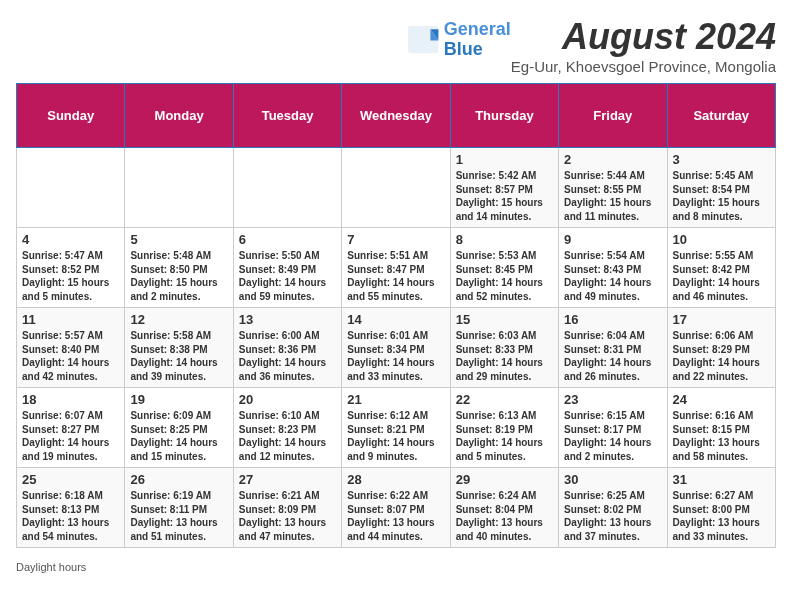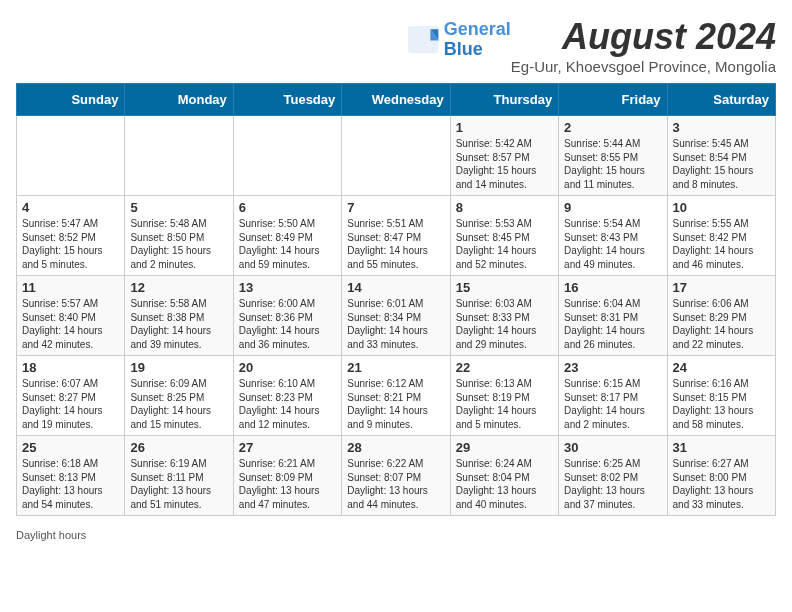--- a/index.html
+++ b/index.html
@@ -48,24 +48,24 @@
     .subtitle {
       font-size: 15px;
       color: #555;
     }
     table {
       width: 100%;
       border-collapse: collapse;
       font-size: 11px;
     }
     thead tr th {
-      background-color: #0369a1;
+      background-color: #be185d;
       color: #fff;
-      text-align: right;
-      padding: 8px 6px;
+      text-align: center;
+      padding: 24px 6px;
       font-size: 13px;
       font-weight: bold;
       border: 1px solid #2979c0;
     }
     tbody tr td {
       border: 1px solid #ccc;
       padding: 4px 5px;
       vertical-align: top;
       width: 108px;
       height: 72px;
@@ -78,20 +78,21 @@
       font-weight: bold;
       font-size: 13px;
       color: #333;
       display: block;
       margin-bottom: 2px;
     }
     .day-info {
       font-size: 10px;
       color: #333;
       line-height: 1.35;
+      font-weight: bold;
     }
     .empty-cell {
       background: #fff !important;
     }
     .footer {
       margin-top: 13px;
       font-size: 11px;
       color: #555;
     }
   </style>

